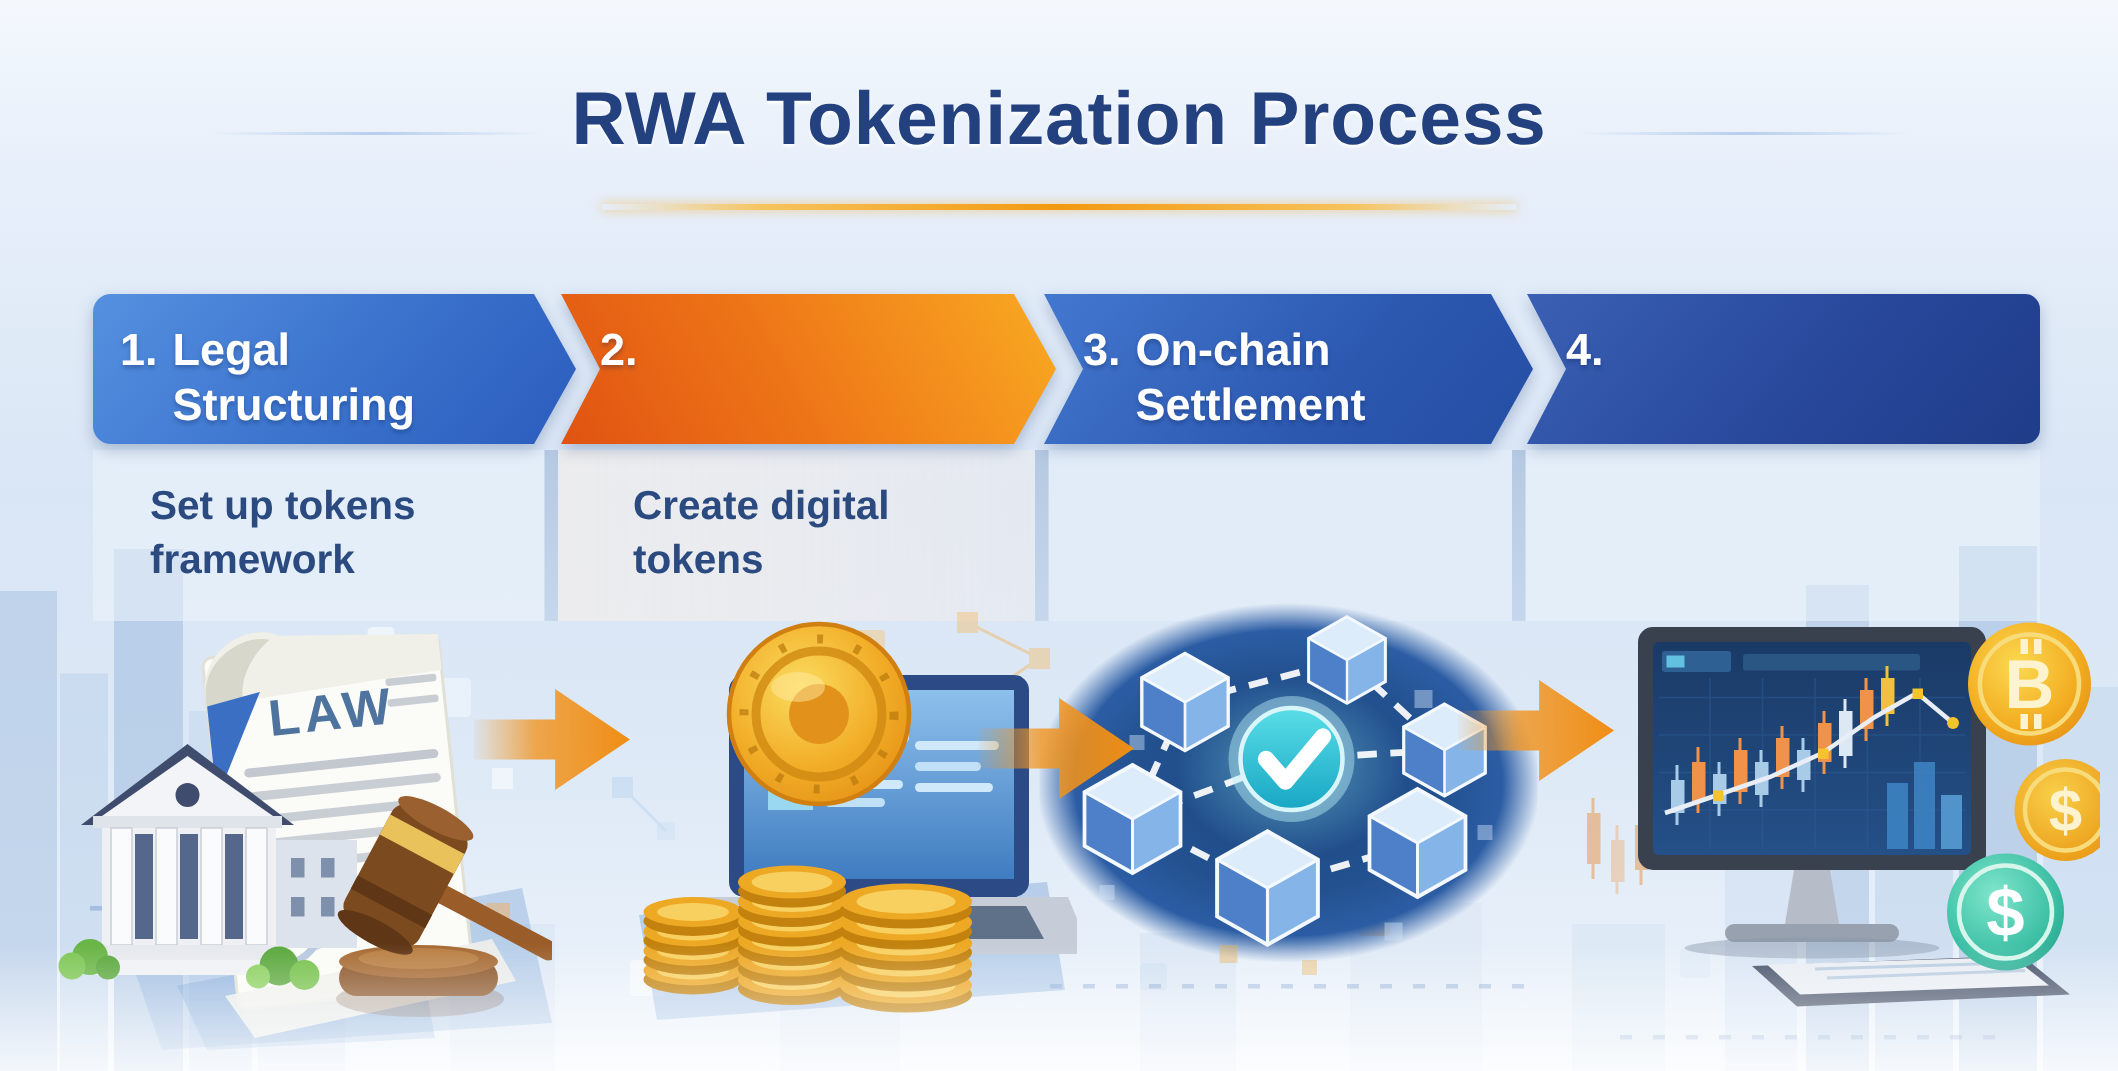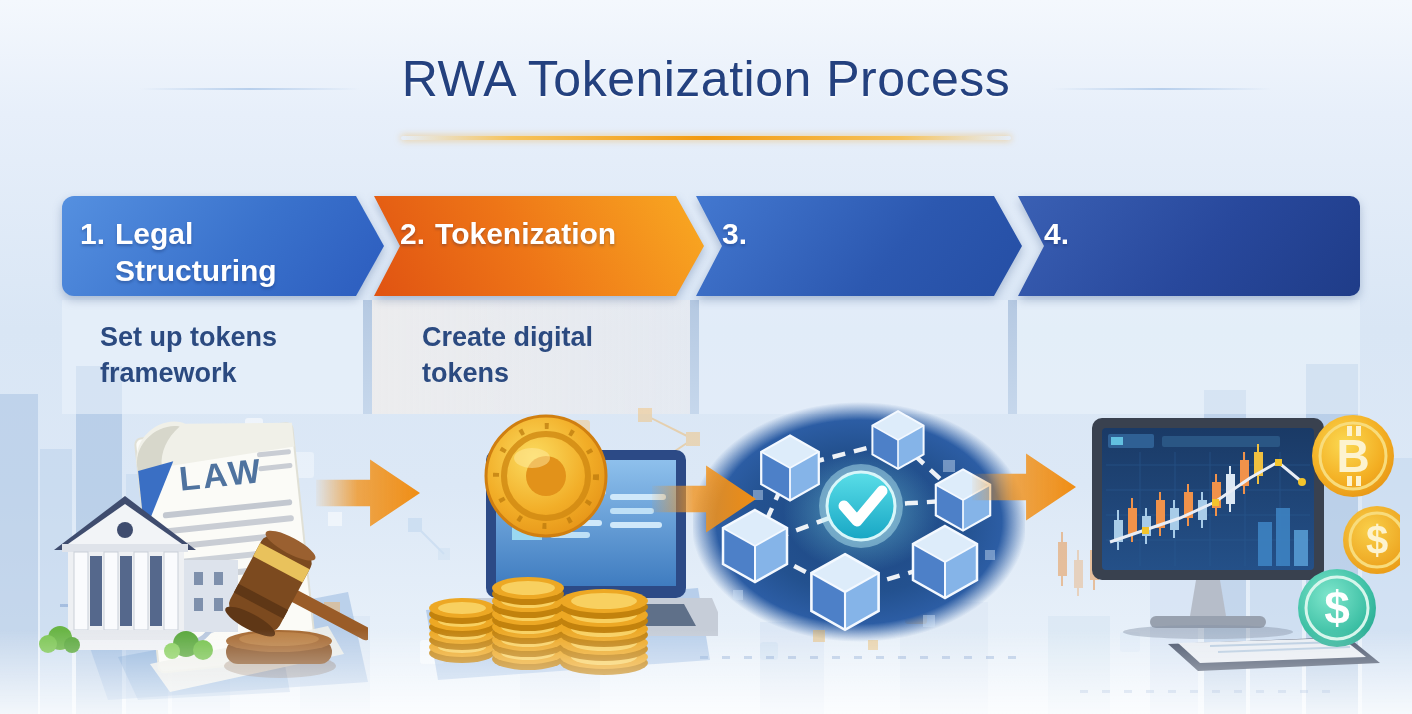--- a/index.html
+++ b/index.html
@@ -2,21 +2,21 @@
 <html><head>
 <meta charset="utf-8">
 <style>
   html,body{margin:0;padding:0;background:#dfe9f5;}
   .canvas{position:relative;width:1412px;height:714px;overflow:hidden;
     font-family:"Liberation Sans","DejaVu Sans",sans-serif;
     background:linear-gradient(180deg,#f4f8fd 0%,#e7effa 16%,#d9e6f5 46%,#dce8f6 68%,#edf4fb 100%);}
   .layer{position:absolute;left:0;top:0;}
   
   .title{position:absolute;top:50px;left:0;right:0;text-align:center;
-    font-size:50px;font-weight:400;color:#24417f;letter-spacing:.5px;
+    font-size:50px;font-weight:700;color:#24417f;letter-spacing:.5px;
     text-shadow:0 2px 2px rgba(255,255,255,.85);}
   .title-underline{position:absolute;top:136px;left:50%;transform:translateX(-50%);
     width:610px;height:4px;border-radius:2px;
     background:linear-gradient(90deg,rgba(246,178,60,0) 0%,#f6c35c 18%,#f2990f 50%,#f6c35c 82%,rgba(246,178,60,0) 100%);
     box-shadow:0 0 7px rgba(244,170,50,.65);}
   .deco-line{position:absolute;height:2px;background:linear-gradient(90deg,rgba(150,185,228,0),#aac6e8,rgba(150,185,228,0));opacity:.8;}
   
   .col-panel{position:absolute;top:300px;height:114px;}
   .col-divider{position:absolute;top:300px;height:114px;width:9px;
     background:linear-gradient(180deg,#aec3de,#c2d4ea);opacity:.85;}
@@ -102,26 +102,26 @@
 
   <div class="banner-wrap" style="left:62px;width:322px;">
     <div class="banner b-blue1 clip-first p1">
       <span class="num">1.</span>
       <span class="lbl wrap">Legal Structuring</span>
     </div>
   </div>
   <div class="banner-wrap" style="left:374px;width:330px;">
     <div class="banner b-orange clip-mid pmid">
       <span class="num">2.</span>
-      <span class="lbl">Tokenization</span>
     </div>
   </div>
   <div class="banner-wrap" style="left:696px;width:326px;">
     <div class="banner b-blue2 clip-mid pmid">
       <span class="num">3.</span>
+      <span class="lbl wrap">On-chain Settlement</span>
     </div>
   </div>
   <div class="banner-wrap" style="left:1018px;width:342px;">
     <div class="banner b-navy clip-last pmid">
       <span class="num">4.</span>
     </div>
   </div>
 
   <div class="desc" style="left:100px;width:180px;">Set up tokens framework</div>
   <div class="desc" style="left:422px;width:185px;">Create digital tokens</div>

